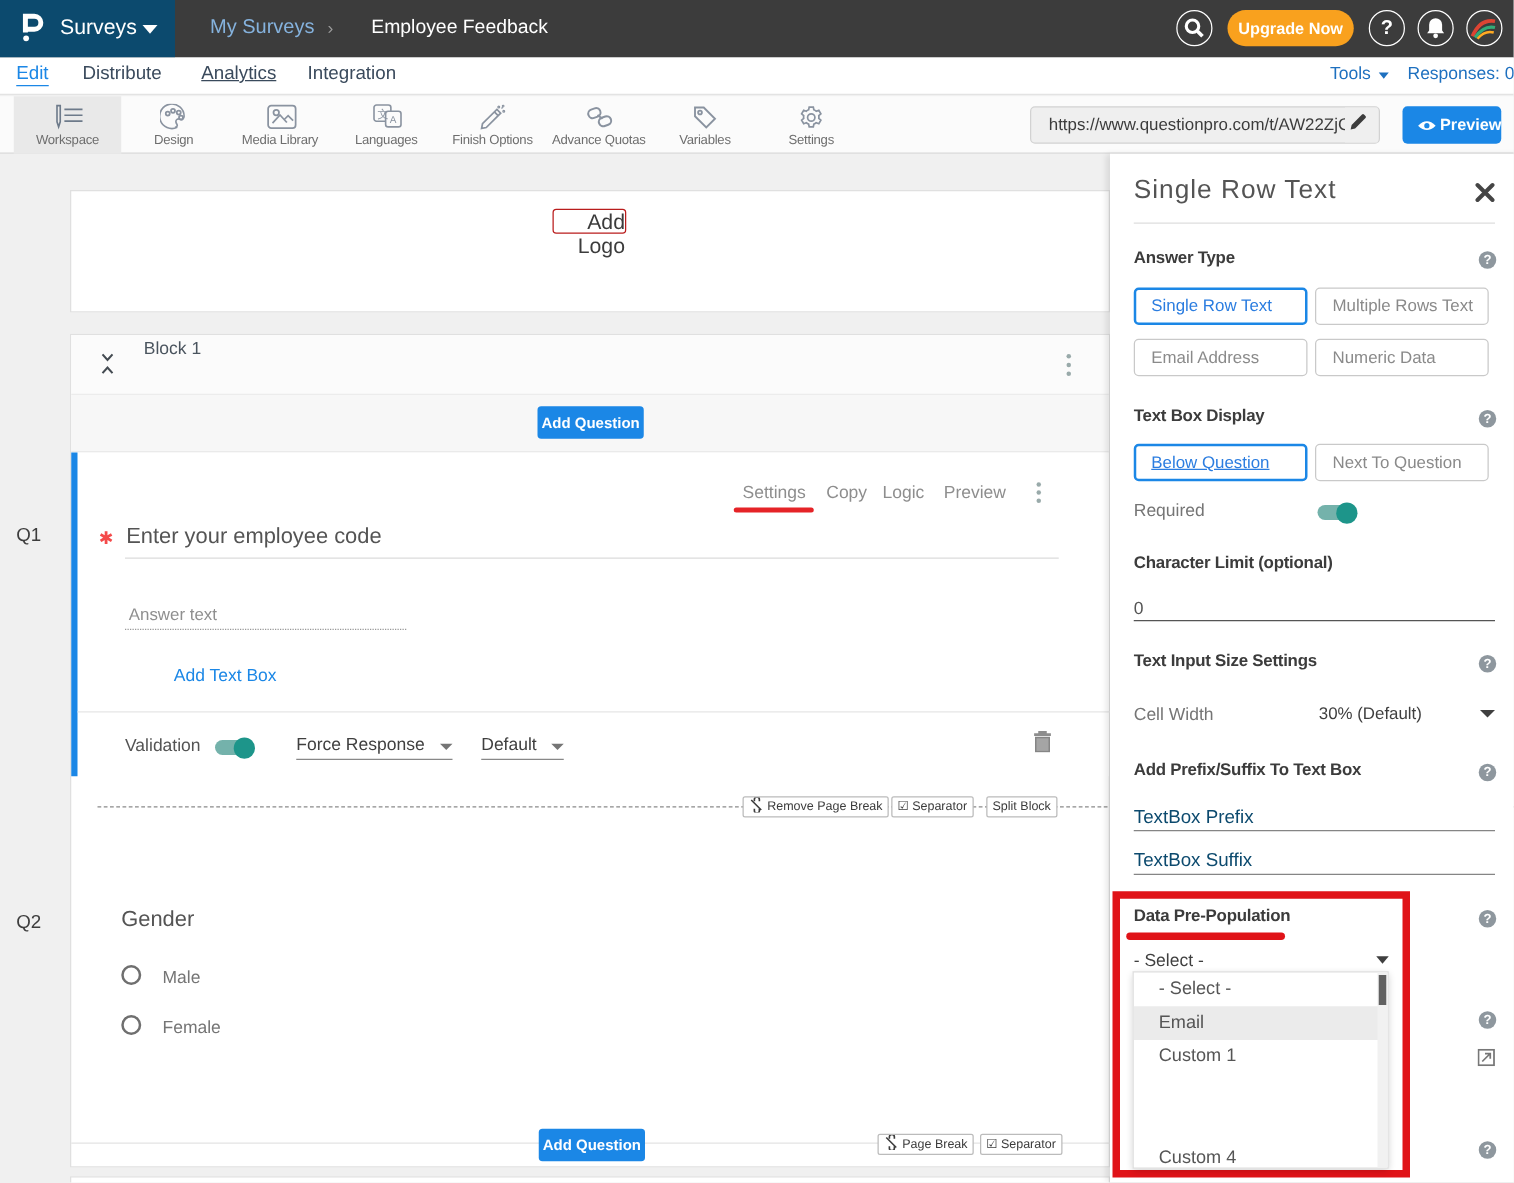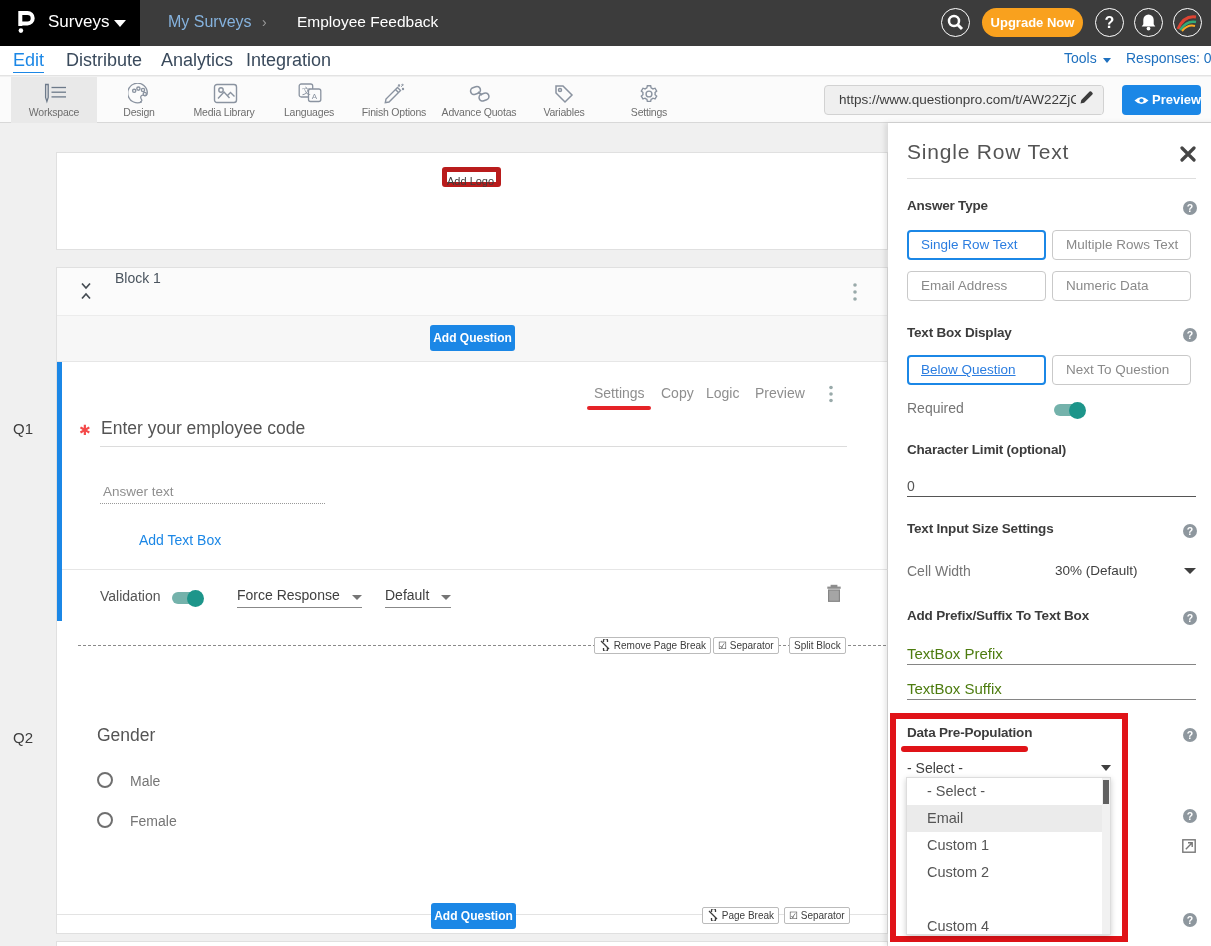--- a/index.html
+++ b/index.html
@@ -2,47 +2,47 @@
 <html><head>
 <meta charset="utf-8">
 <style>
 * { margin:0; padding:0; box-sizing:border-box; }
 html,body { width:1211px; height:946px; overflow:hidden; }
 body { font-family:"Liberation Sans", sans-serif; background:#f0f0f0; position:relative; }
 .abs { position:absolute; }
 
 
 #topbar { position:absolute; left:0; top:0; width:1211px; height:46px; background:#3c3c3c; }
-#brand { position:absolute; left:0; top:0; width:140px; height:46px; background:#000000; }
+#brand { position:absolute; left:0; top:0; width:140px; height:46px; background:#0c4a6e; }
 #brand .ptxt { position:absolute; left:48px; top:12px; color:#fff; font-size:17px; }
 #brand .caret { position:absolute; left:114px; top:20px; width:0; height:0; border-left:6px solid transparent; border-right:6px solid transparent; border-top:7px solid #fff; }
 .crumb1 { position:absolute; left:168px; top:13px; color:#85b2dd; font-size:16px; }
 .crumbsep { position:absolute; left:262px; top:14px; color:#9a9a9a; font-size:14px; }
 .crumb2 { position:absolute; left:297px; top:13px; color:#fff; font-size:15.5px; }
 .topcircle { position:absolute; top:8px; width:29px; height:29px; border:1px solid #fff; border-radius:50%; color:#fff; }
 #upgrade { position:absolute; left:982px; top:8px; width:101px; height:29px; background:#f9a11e; border-radius:15px; color:#fff; font-size:13px; font-weight:bold; text-align:center; line-height:29px; }
 
 
 #nav2 { position:absolute; left:0; top:46px; width:1211px; height:30px; background:#fff; border-bottom:1px solid #e3e3e3; }
-#nav2 .item { position:absolute; top:4px; font-size:18px; color:#3a4a5c; white-space:nowrap; }
+#nav2 .item { position:absolute; top:4px; font-size:15px; color:#3a4a5c; white-space:nowrap; }
 #nav2 .blue { color:#1b87e6; }
 
 
 #toolbar { position:absolute; left:0; top:77px; width:1211px; height:46px; background:#fbfbfb; border-bottom:1px solid #d8d8d8; }
 .tool { position:absolute; top:0; width:86px; height:46px; text-align:center; }
 .tool .lbl { position:absolute; bottom:5px; width:100%; font-size:10.5px; color:#6e6e6e; letter-spacing:-0.2px; }
 .tool svg { position:absolute; top:6px; left:50%; margin-left:-11px; }
 #urlbox { position:absolute; left:824px; top:8px; width:280px; height:30px; background:#efefef; border:1px solid #d2d2d2; border-radius:4px; font-size:13.5px; color:#3c3c3c; line-height:28px; padding-left:14px; white-space:nowrap; overflow:hidden; }
 #previewbtn { position:absolute; left:1122px; top:8px; width:79px; height:30px; background:#1b87e6; border-radius:4px; color:#fff; font-size:13px; font-weight:bold; line-height:30px; }
 
 
 .qlabel { position:absolute; font-size:15px; color:#3d3d3d; }
 .card { position:absolute; left:56px; width:832px; background:#fff; border:1px solid #e0e0e0; }
 #card1 { top:152px; height:98px; }
-#addlogo { position:absolute; left:442px; top:14px; width:59px; height:20px; border:5px solid #b91c1c; border-radius:3px; background:#fff; font-size:11px; color:#3c3c3c; text-align:left; line-height:19px; }
+#addlogo { position:absolute; left:442px; top:14px; width:59px; height:20px; border:1px solid #b91c1c; border-radius:3px; background:#fff; font-size:17px; color:#3c3c3c; text-align:right; line-height:19px; }
 #svtitle { position:absolute; left:41px; top:56px; font-size:22px; color:#4289d5; }
 #card2 { top:267px; height:667px; }
 #blockhdr { position:absolute; left:0; top:0; width:100%; height:48px; background:#fbfbfb; border-bottom:1px solid #ececec; }
 #blocktitle { position:absolute; left:58px; top:2px; font-size:14px; color:#4a545e; }
 #addqrow { position:absolute; left:0; top:48px; width:100%; height:46px; background:#f7f7f7; border-bottom:1px solid #e6e6e6; }
 .bluebtn { position:absolute; background:#1b87e6; border-radius:3px; color:#fff; font-size:12px; font-weight:bold; text-align:center; white-space:nowrap; }
 #q1area { position:absolute; left:0; top:94px; width:100%; height:259px; background:#fff; border-left:5px solid #1b87e6; }
 .tab { position:absolute; top:23px; font-size:14px; color:#8e8e8e; }
 #redul { position:absolute; left:525px; top:44px; width:64px; height:4px; border-radius:2px; background:#e52327; }
 #qstar { position:absolute; left:17px; top:60px; color:#f44a4a; font-size:14px; }
@@ -66,21 +66,21 @@
 
 #sidebar { position:absolute; left:888px; top:123px; width:384px; height:823px; background:#fff; box-shadow:-3px 0 5px rgba(0,0,0,0.10); }
 #sidebar .in { position:absolute; left:19px; } 
 .sbtitle { font-size:21px; color:#545454; letter-spacing:0.8px; }
 .sbheading { font-size:13.5px; font-weight:bold; color:#3c3c3c; letter-spacing:-0.2px; }
 .qmark { position:absolute; left:295px; width:14px; height:14px; border-radius:50%; background:#8e979e; color:#fff; font-size:10.5px; font-weight:bold; text-align:center; line-height:14px; }
 .sbbtn { position:absolute; width:139px; height:30px; border:1px solid #c9c9c9; border-radius:4px; font-size:13.5px; color:#8a8a8a; line-height:28px; padding-left:13px; background:#fff; white-space:nowrap; }
 .sbbtn.sel { border:2px solid #1b87e6; color:#2b7de0; line-height:26px; padding-left:12px; }
 .sbgray { font-size:14px; color:#757575; }
 .sbdark { font-size:14px; color:#3f3f3f; }
-.sbinput { font-size:15px; color:#4d7c0f; }
+.sbinput { font-size:15px; color:#0c4a6e; }
 .sbline { position:absolute; width:289px; height:1px; background:#555; }
 #redrect { position:absolute; left:890px; top:713px; width:238px; height:229px; border:6px solid #e01318; }
 #redmarker { position:absolute; left:901px; top:746px; width:127px; height:6px; border-radius:3px; background:#e01318; }
 #dropdown { position:absolute; left:906px; top:777px; width:205px; height:158px; background:#fff; border:1px solid #ddd; box-shadow:0 2px 6px rgba(0,0,0,0.2); }
 .dditem { position:absolute; left:0; width:196px; height:27px; font-size:14.5px; color:#555; line-height:27px; padding-left:20px; }
 #ddscroll { position:absolute; right:0; top:0; width:8px; height:156px; background:#f1f1f1; }
 #ddthumb { position:absolute; right:1px; top:2px; width:6px; height:24px; background:#616161; }
 </style>
 </head>
 <body>
@@ -116,21 +116,21 @@
       <path d="M4 20 q6 -14 18 -12" fill="none" stroke="#d43" stroke-width="3"></path>
       <path d="M6 21 q7 -10 16 -8" fill="none" stroke="#3a7" stroke-width="2.5"></path>
       <path d="M8 22 q6 -7 13 -5" fill="none" stroke="#fa2" stroke-width="2"></path>
     </svg>
   </div>
 </div>
 
 <div id="nav2">
   <div class="item blue" style="left:13px;border-bottom:1.5px solid #1b87e6;padding-bottom:1px;">Edit</div>
   <div class="item" style="left:66px;">Distribute</div>
-  <div class="item" style="left:161px;">Analytics</div>
+  <div class="item" style="left:161px;text-decoration:underline;">Analytics</div>
   <div class="item" style="left:246px;">Integration</div>
   <div class="item" style="left:1064px;font-size:14px;color:#1e70bf;">Tools <span class="ddcaret" style="border-top-color:#1e70bf;margin-left:2px;border-left-width:4px;border-right-width:4px;border-top-width:5px;"></span></div>
   <div class="item" style="left:1126px;font-size:14px;color:#1e70bf;">Responses: 0</div>
 </div>
 
 <div id="toolbar">
   <div class="tool" style="left:11px;background:#e9e9e9;">
     <svg width="24" height="22" viewBox="0 0 24 22" fill="none" stroke="#6d7a8a" stroke-width="1.3">
       <path d="M2.6 1.5 h2.6 v13 l-1.3 4 l-1.3 -4 z"></path>
       <line x1="8.5" y1="4.5" x2="23" y2="4.5"></line>
@@ -347,18 +347,17 @@
     </svg>
   <div class="qmark" style="top:790px;">?</div>
 </div>
 
 <div id="redmarker"></div>
 <div id="redrect"></div>
 <div id="dropdown">
   <div class="dditem" style="top:0;">- Select -</div>
   <div class="dditem" style="top:27px;background:#ebebeb;">Email</div>
   <div class="dditem" style="top:54px;">Custom 1</div>
-  <div class="dditem" style="top:81px;">Custom 2</div>
   <div class="dditem" style="top:135px;">Custom 4</div>
   <div id="ddscroll">
       <div id="ddthumb"></div>
     </div>
 </div>
 
 </body></html>

